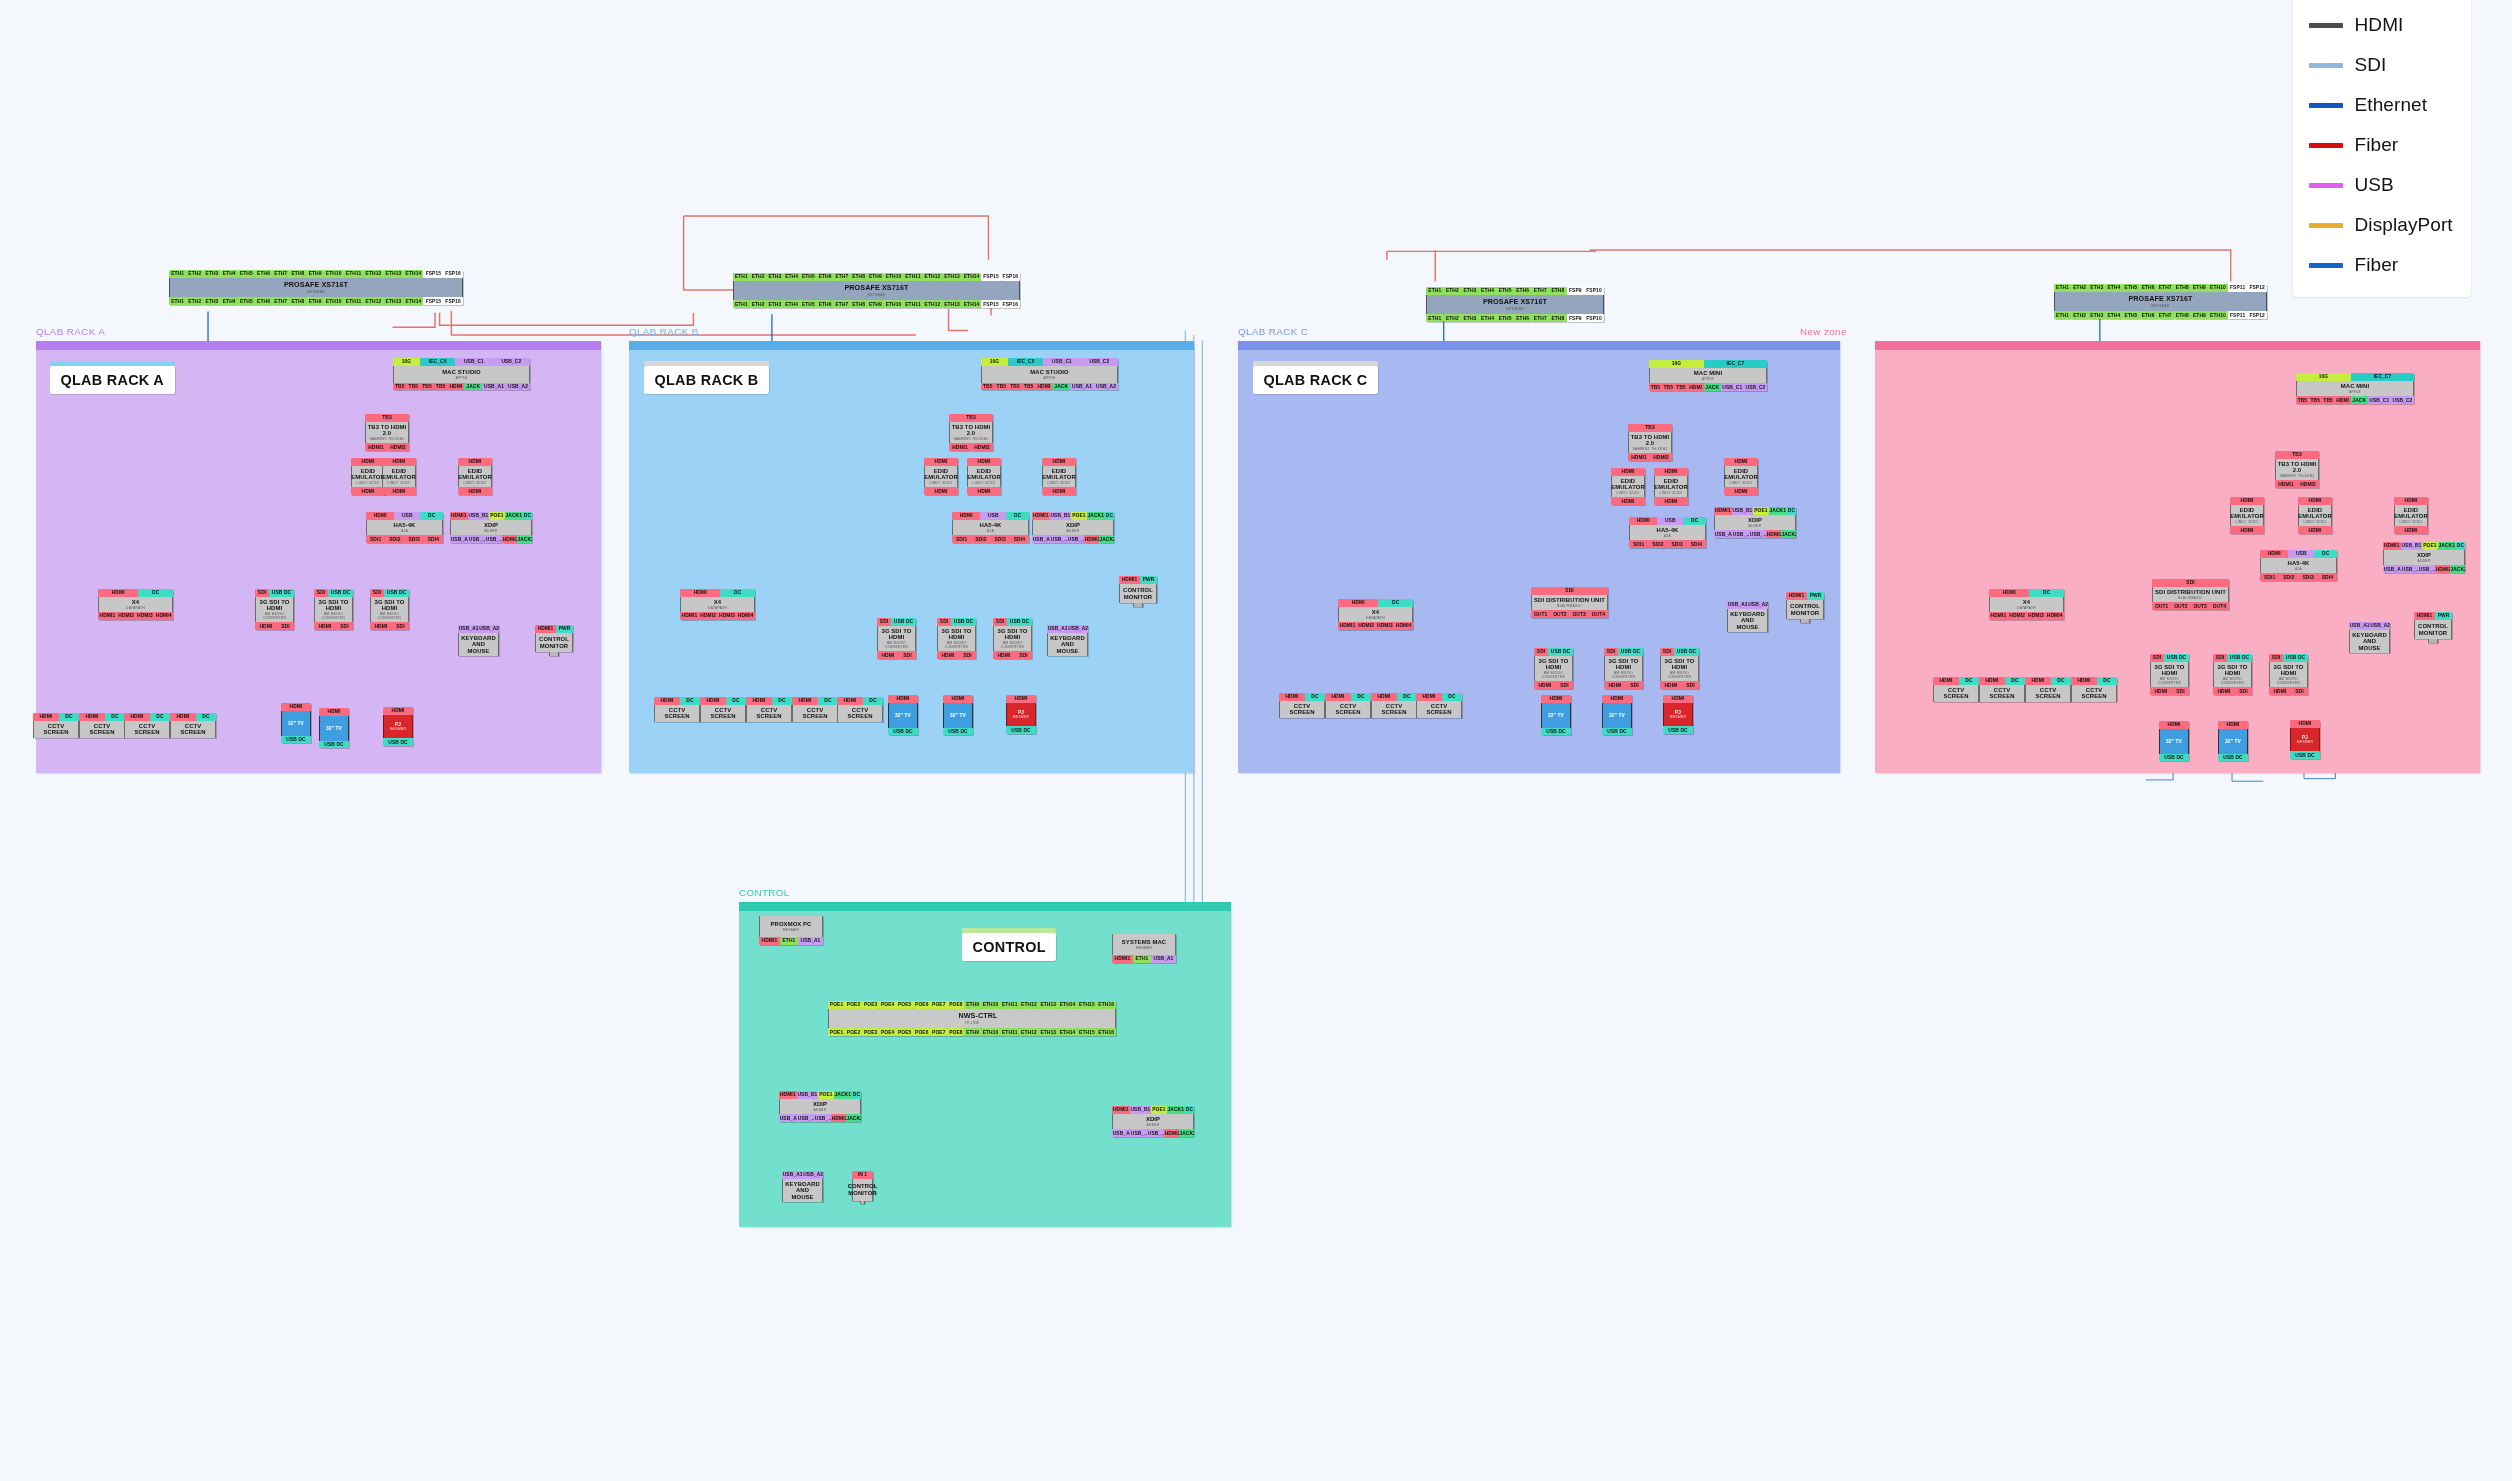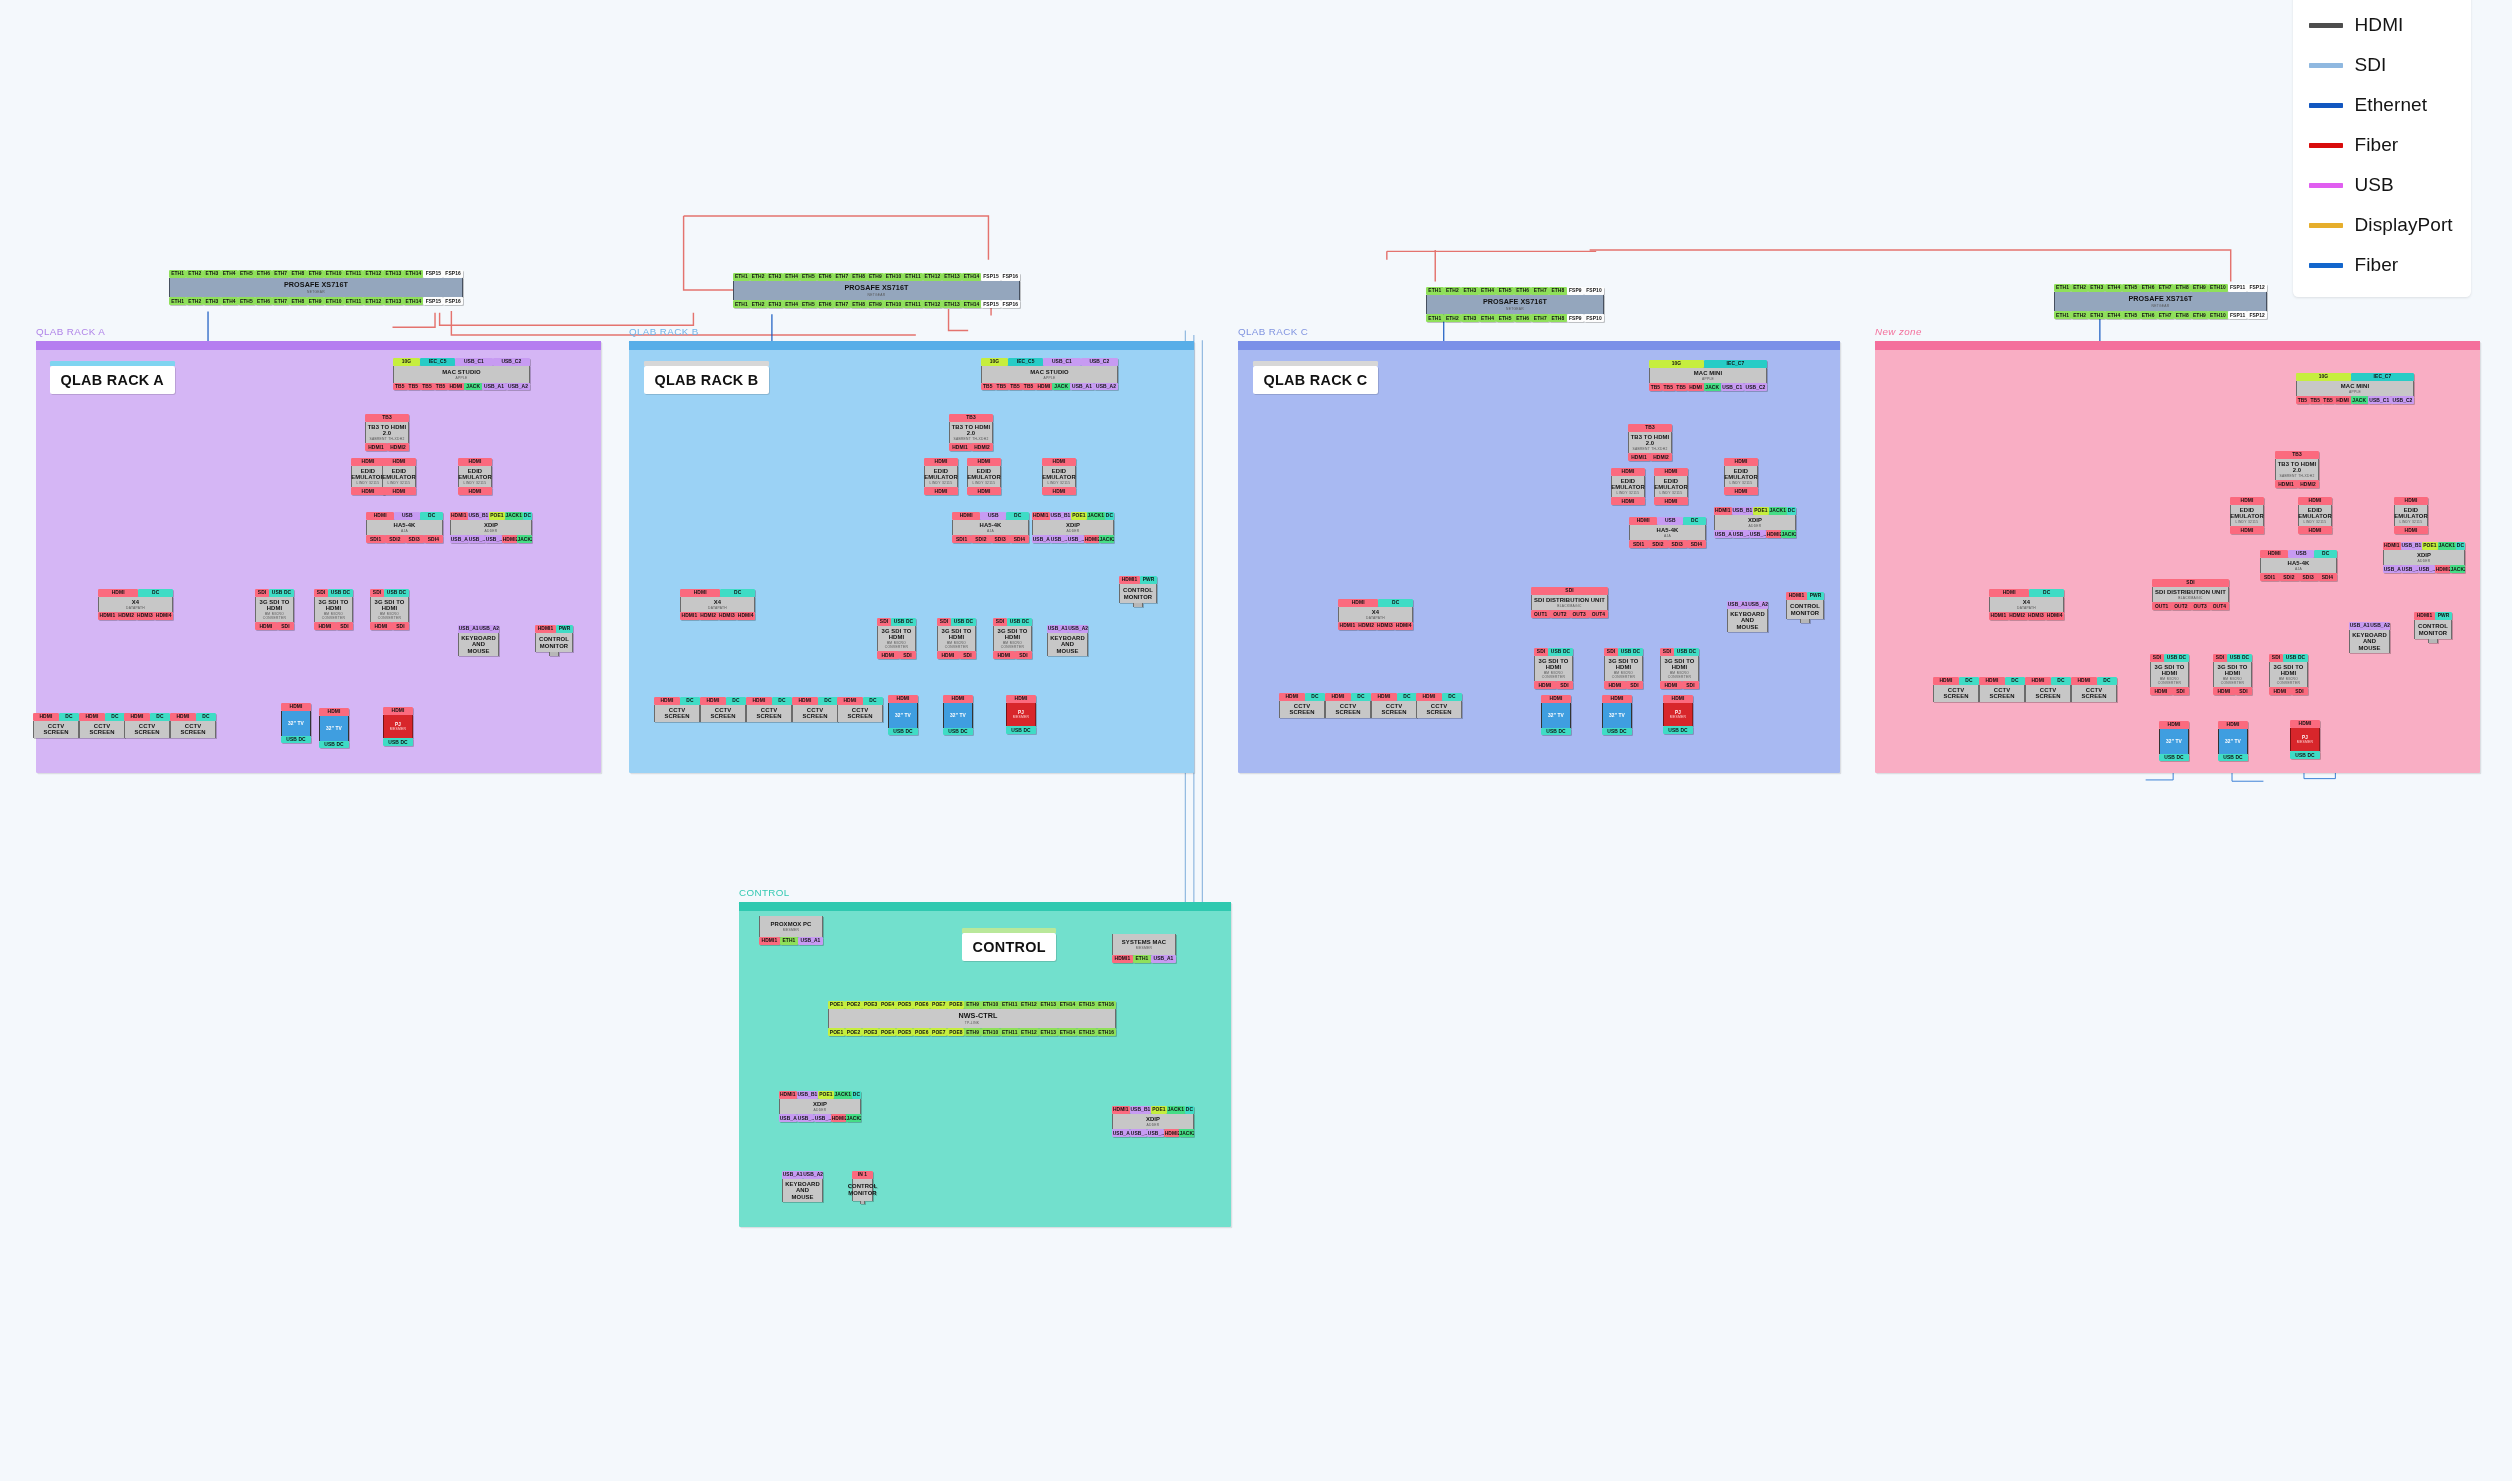--- a/index.html
+++ b/index.html
@@ -277,21 +277,21 @@
       <div class="zone-caption" style="left: 629px; top: 326px; color: rgb(111, 179, 232);">QLAB RACK B</div>
       <div class="zone" style="left: 629px; top: 341px; width: 565px; height: 432px; background: rgb(155, 210, 245);">
         <div class="zone-bar" style="background:#58aee8"></div>
       </div>
       <div class="zone-title" style="left: 644px; top: 366px;"><span class="tt-bar" style="background:#d7d7d7"></span><span>QLAB RACK B</span></div>
       <div class="zone-caption" style="left: 1238px; top: 326px; color: rgb(128, 148, 224);">QLAB RACK C</div>
       <div class="zone" style="left: 1238px; top: 341px; width: 602px; height: 432px; background: rgb(168, 185, 242);">
         <div class="zone-bar" style="background:#7b90e8"></div>
       </div>
       <div class="zone-title" style="left: 1253px; top: 366px;"><span class="tt-bar" style="background:#d7d7d7"></span><span>QLAB RACK C</span></div>
-      <div class="zone-caption" style="left: 1875px; top: 326px; color: rgb(244, 112, 156); font-style: italic;">New zone</div>
+      <div class="zone-caption" style="left: 1800px; top: 326px; color: rgb(244, 112, 156);">New zone</div>
       <div class="zone" style="left: 1875px; top: 341px; width: 605px; height: 432px; background: rgb(249, 174, 196);">
         <div class="zone-bar" style="background:#f4709c"></div>
       </div>
       <div class="zone-caption" style="left: 739px; top: 887px; color: rgb(52, 201, 178);">CONTROL</div>
       <div class="zone" style="left: 739px; top: 902px; width: 492px; height: 325px; background: rgb(114, 224, 205);">
         <div class="zone-bar" style="background:#2fc9b0"></div>
       </div>
       <div class="zone-title" style="left: 962px; top: 933px;"><span class="tt-bar" style="background:#b9e89a"></span><span>CONTROL</span></div>
     </div>
 

